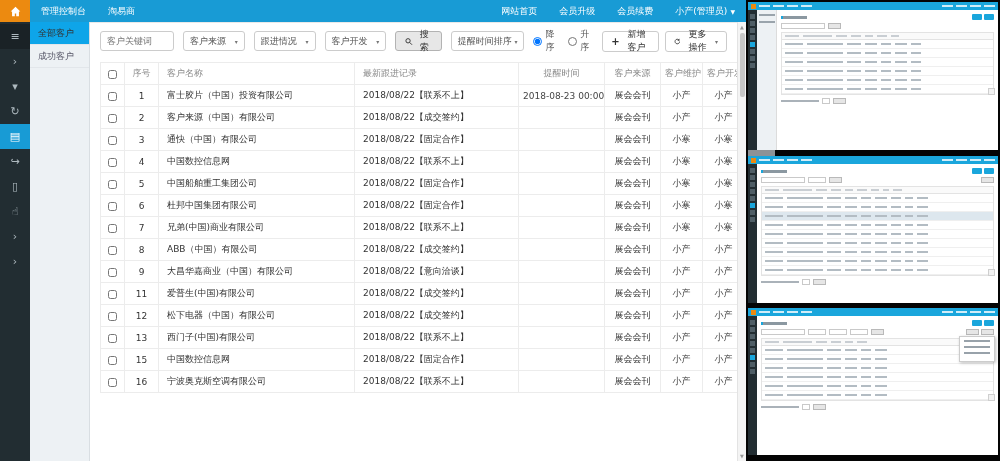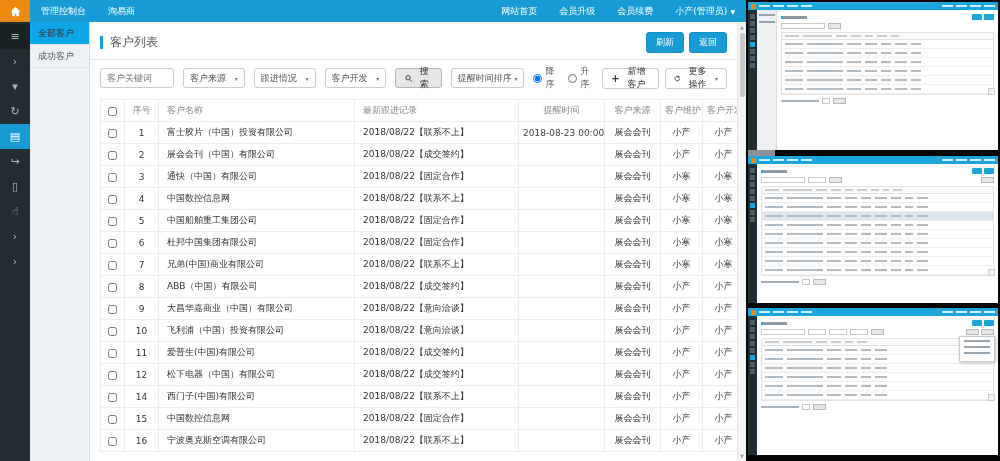--- a/index.html
+++ b/index.html
@@ -147,27 +147,20 @@
         <div class="sb-item">›</div>
         <div class="sb-item">›</div>
       </div>
 
     <div class="sub-sidebar">
       <div class="ss-item active">全部客户</div>
       <div class="ss-item">成功客户</div>
     </div>
 
     <div class="content">
-      <div class="page-head">
-        <span class="page-title">客户列表</span>
-        <div class="head-btns">
-          <button class="blue-btn">刷新</button>
-          <button class="blue-btn">返回</button>
-        </div>
-      </div>
       <div class="divider"></div>
 
       <div class="filter-row">
         <input class="f-input" placeholder="客户关键词" style="">
         <div class="f-select">
           <span>客户来源</span>
             <span class="caret">▾</span>
         </div>
         <div class="f-select">
           <span>跟进情况</span>
@@ -253,21 +246,21 @@
     <td>小产</td>
     <td>小产</td>
     <td class="ops">
       
       
     </td>
   </tr>
             <tr>
     <td><input type="checkbox" style=""></td>
     <td>2</td>
-    <td class="al">展会会刊（中国）有限公司</td>
+    <td class="al">客户来源（中国）有限公司</td>
     <td class="al">2018/08/22【成交签约】</td>
     <td class="cell-remind">
       <span class="remind-text"></span>
       
     </td>
     <td>展会会刊</td>
     <td>小产</td>
     <td>小产</td>
     <td class="ops">
       
@@ -388,37 +381,20 @@
     <td>展会会刊</td>
     <td>小产</td>
     <td>小产</td>
     <td class="ops">
       
       
     </td>
   </tr>
             <tr>
     <td><input type="checkbox" style=""></td>
-    <td>10</td>
-    <td class="al">飞利浦（中国）投资有限公司</td>
-    <td class="al">2018/08/22【意向洽谈】</td>
-    <td class="cell-remind">
-      <span class="remind-text"></span>
-      
-    </td>
-    <td>展会会刊</td>
-    <td>小产</td>
-    <td>小产</td>
-    <td class="ops">
-      
-      
-    </td>
-  </tr>
-            <tr>
-    <td><input type="checkbox" style=""></td>
     <td>11</td>
     <td class="al">爱普生(中国)有限公司</td>
     <td class="al">2018/08/22【成交签约】</td>
     <td class="cell-remind">
       <span class="remind-text"></span>
       
     </td>
     <td>展会会刊</td>
     <td>小产</td>
     <td>小产</td>
@@ -439,21 +415,21 @@
     <td>展会会刊</td>
     <td>小产</td>
     <td>小产</td>
     <td class="ops">
       
       
     </td>
   </tr>
             <tr>
     <td><input type="checkbox" style=""></td>
-    <td>14</td>
+    <td>13</td>
     <td class="al">西门子(中国)有限公司</td>
     <td class="al">2018/08/22【联系不上】</td>
     <td class="cell-remind">
       <span class="remind-text"></span>
       
     </td>
     <td>展会会刊</td>
     <td>小产</td>
     <td>小产</td>
     <td class="ops">

